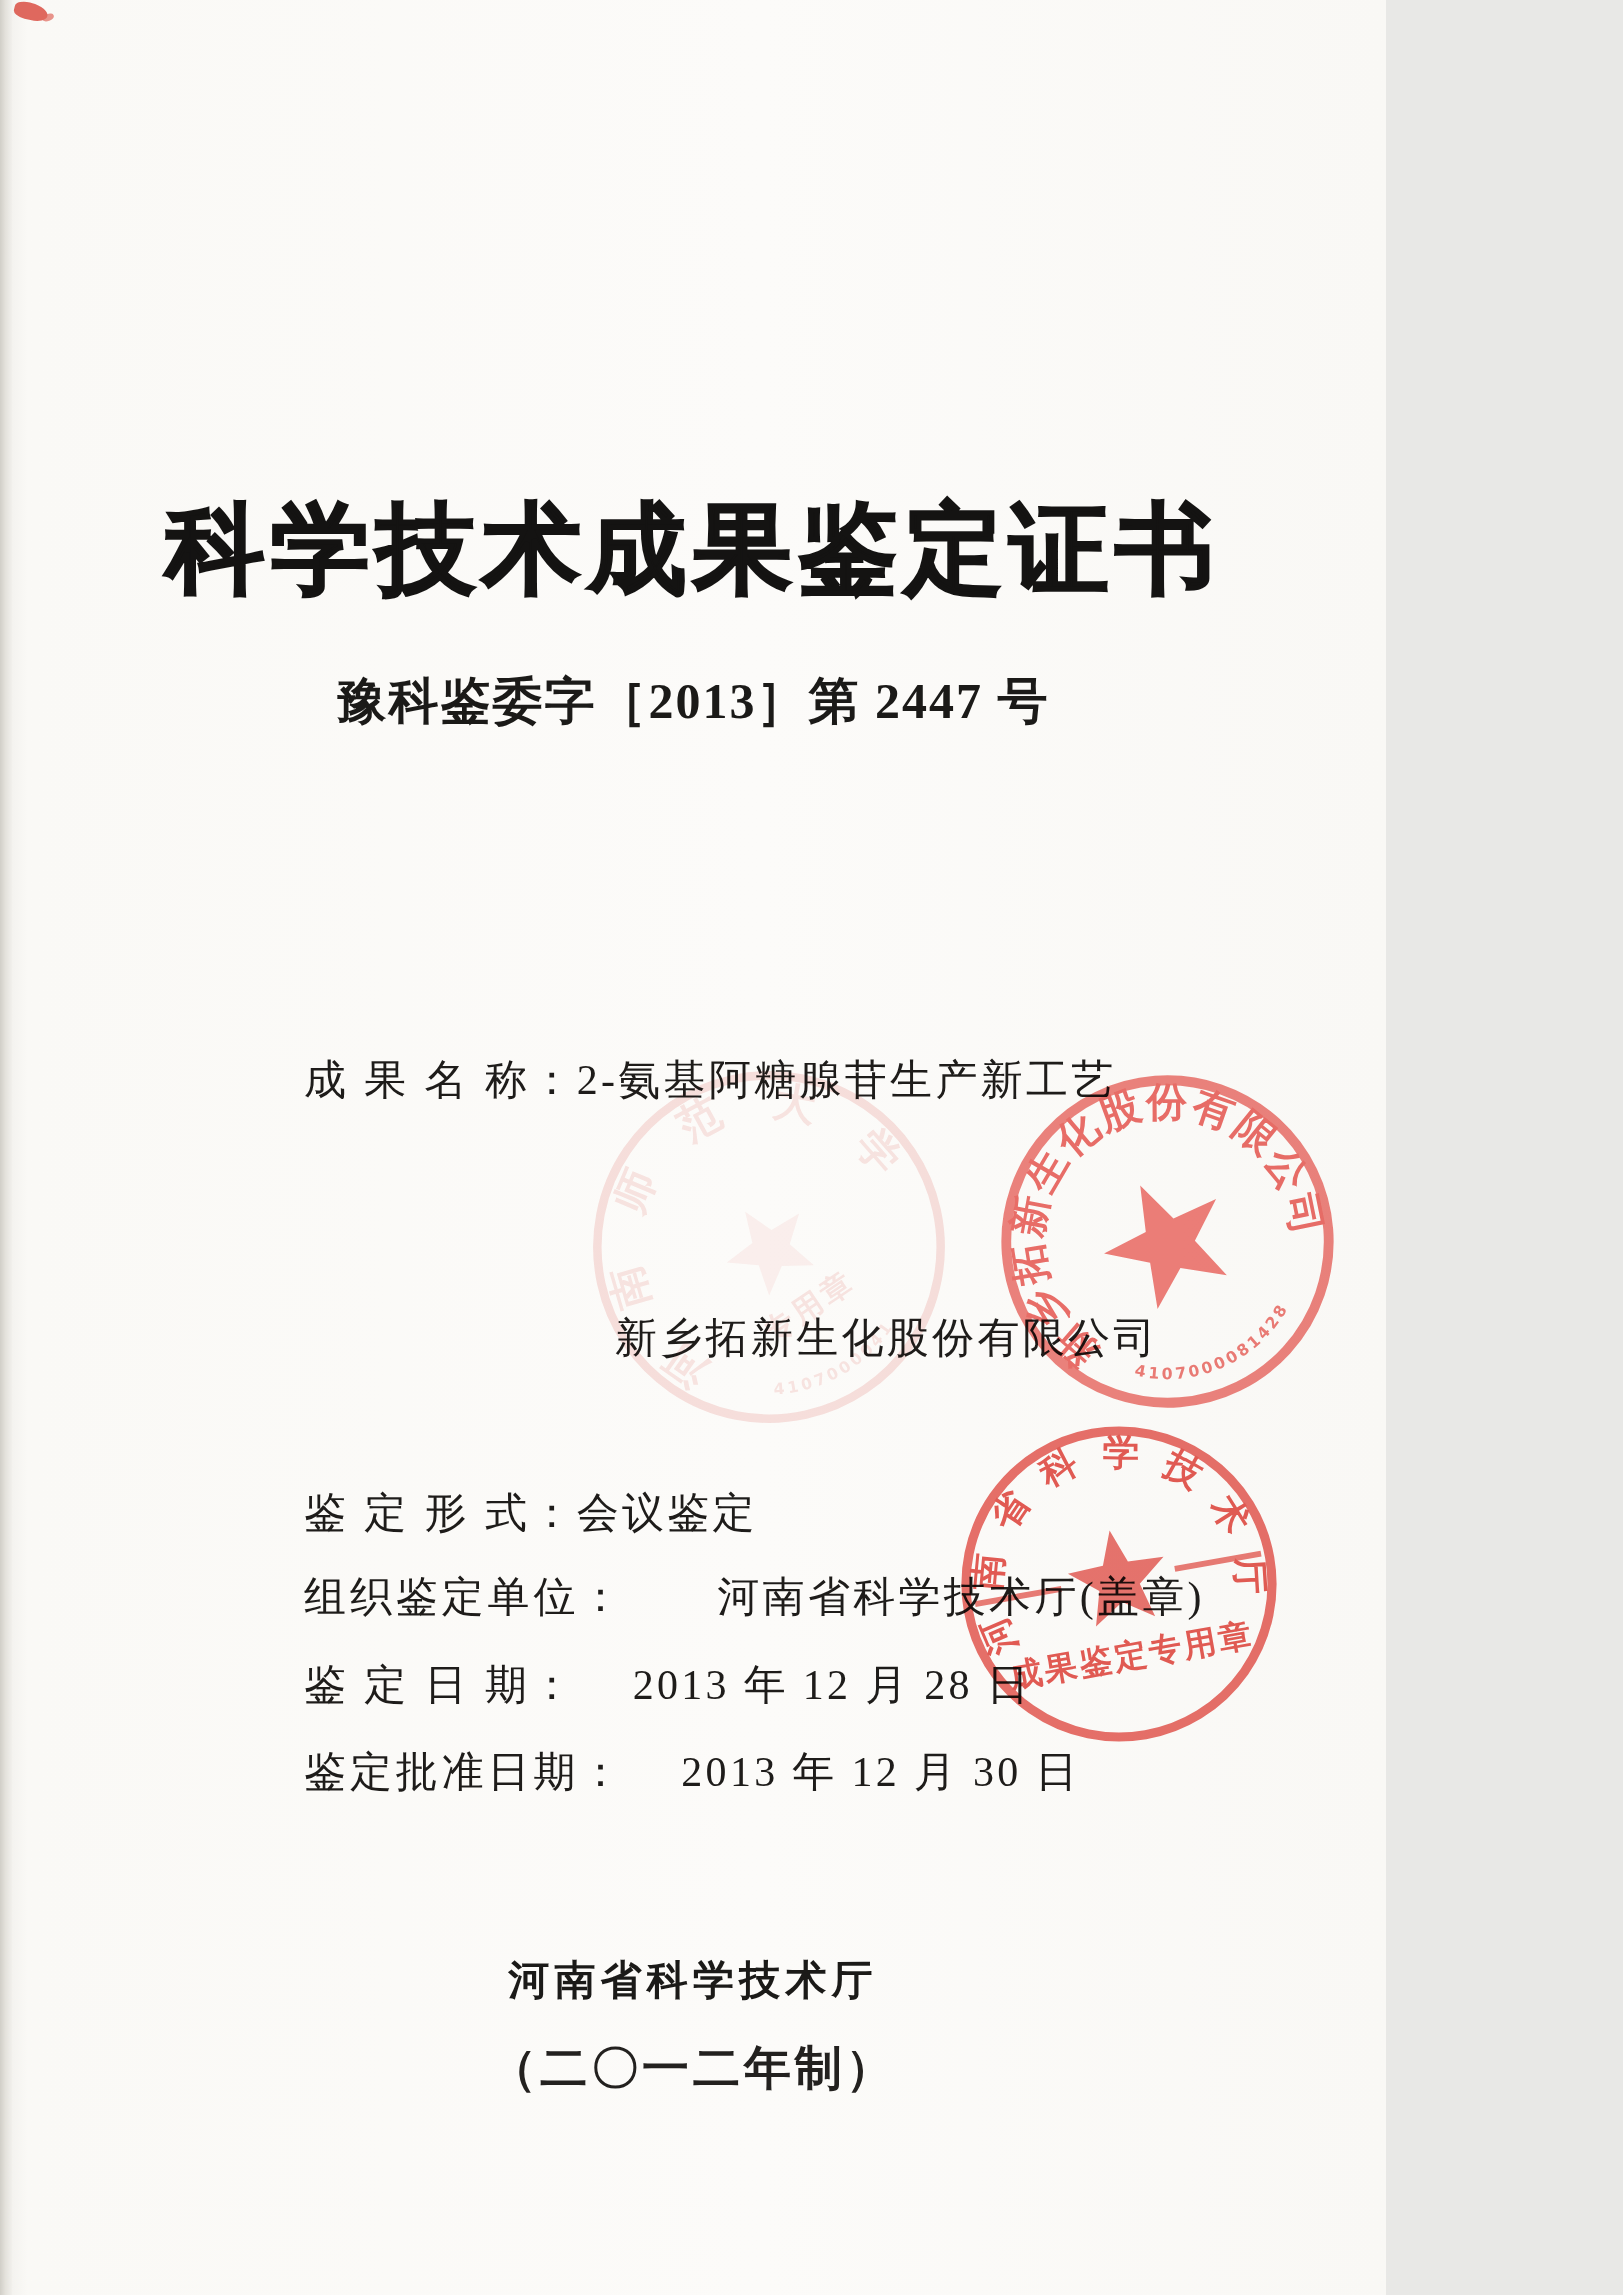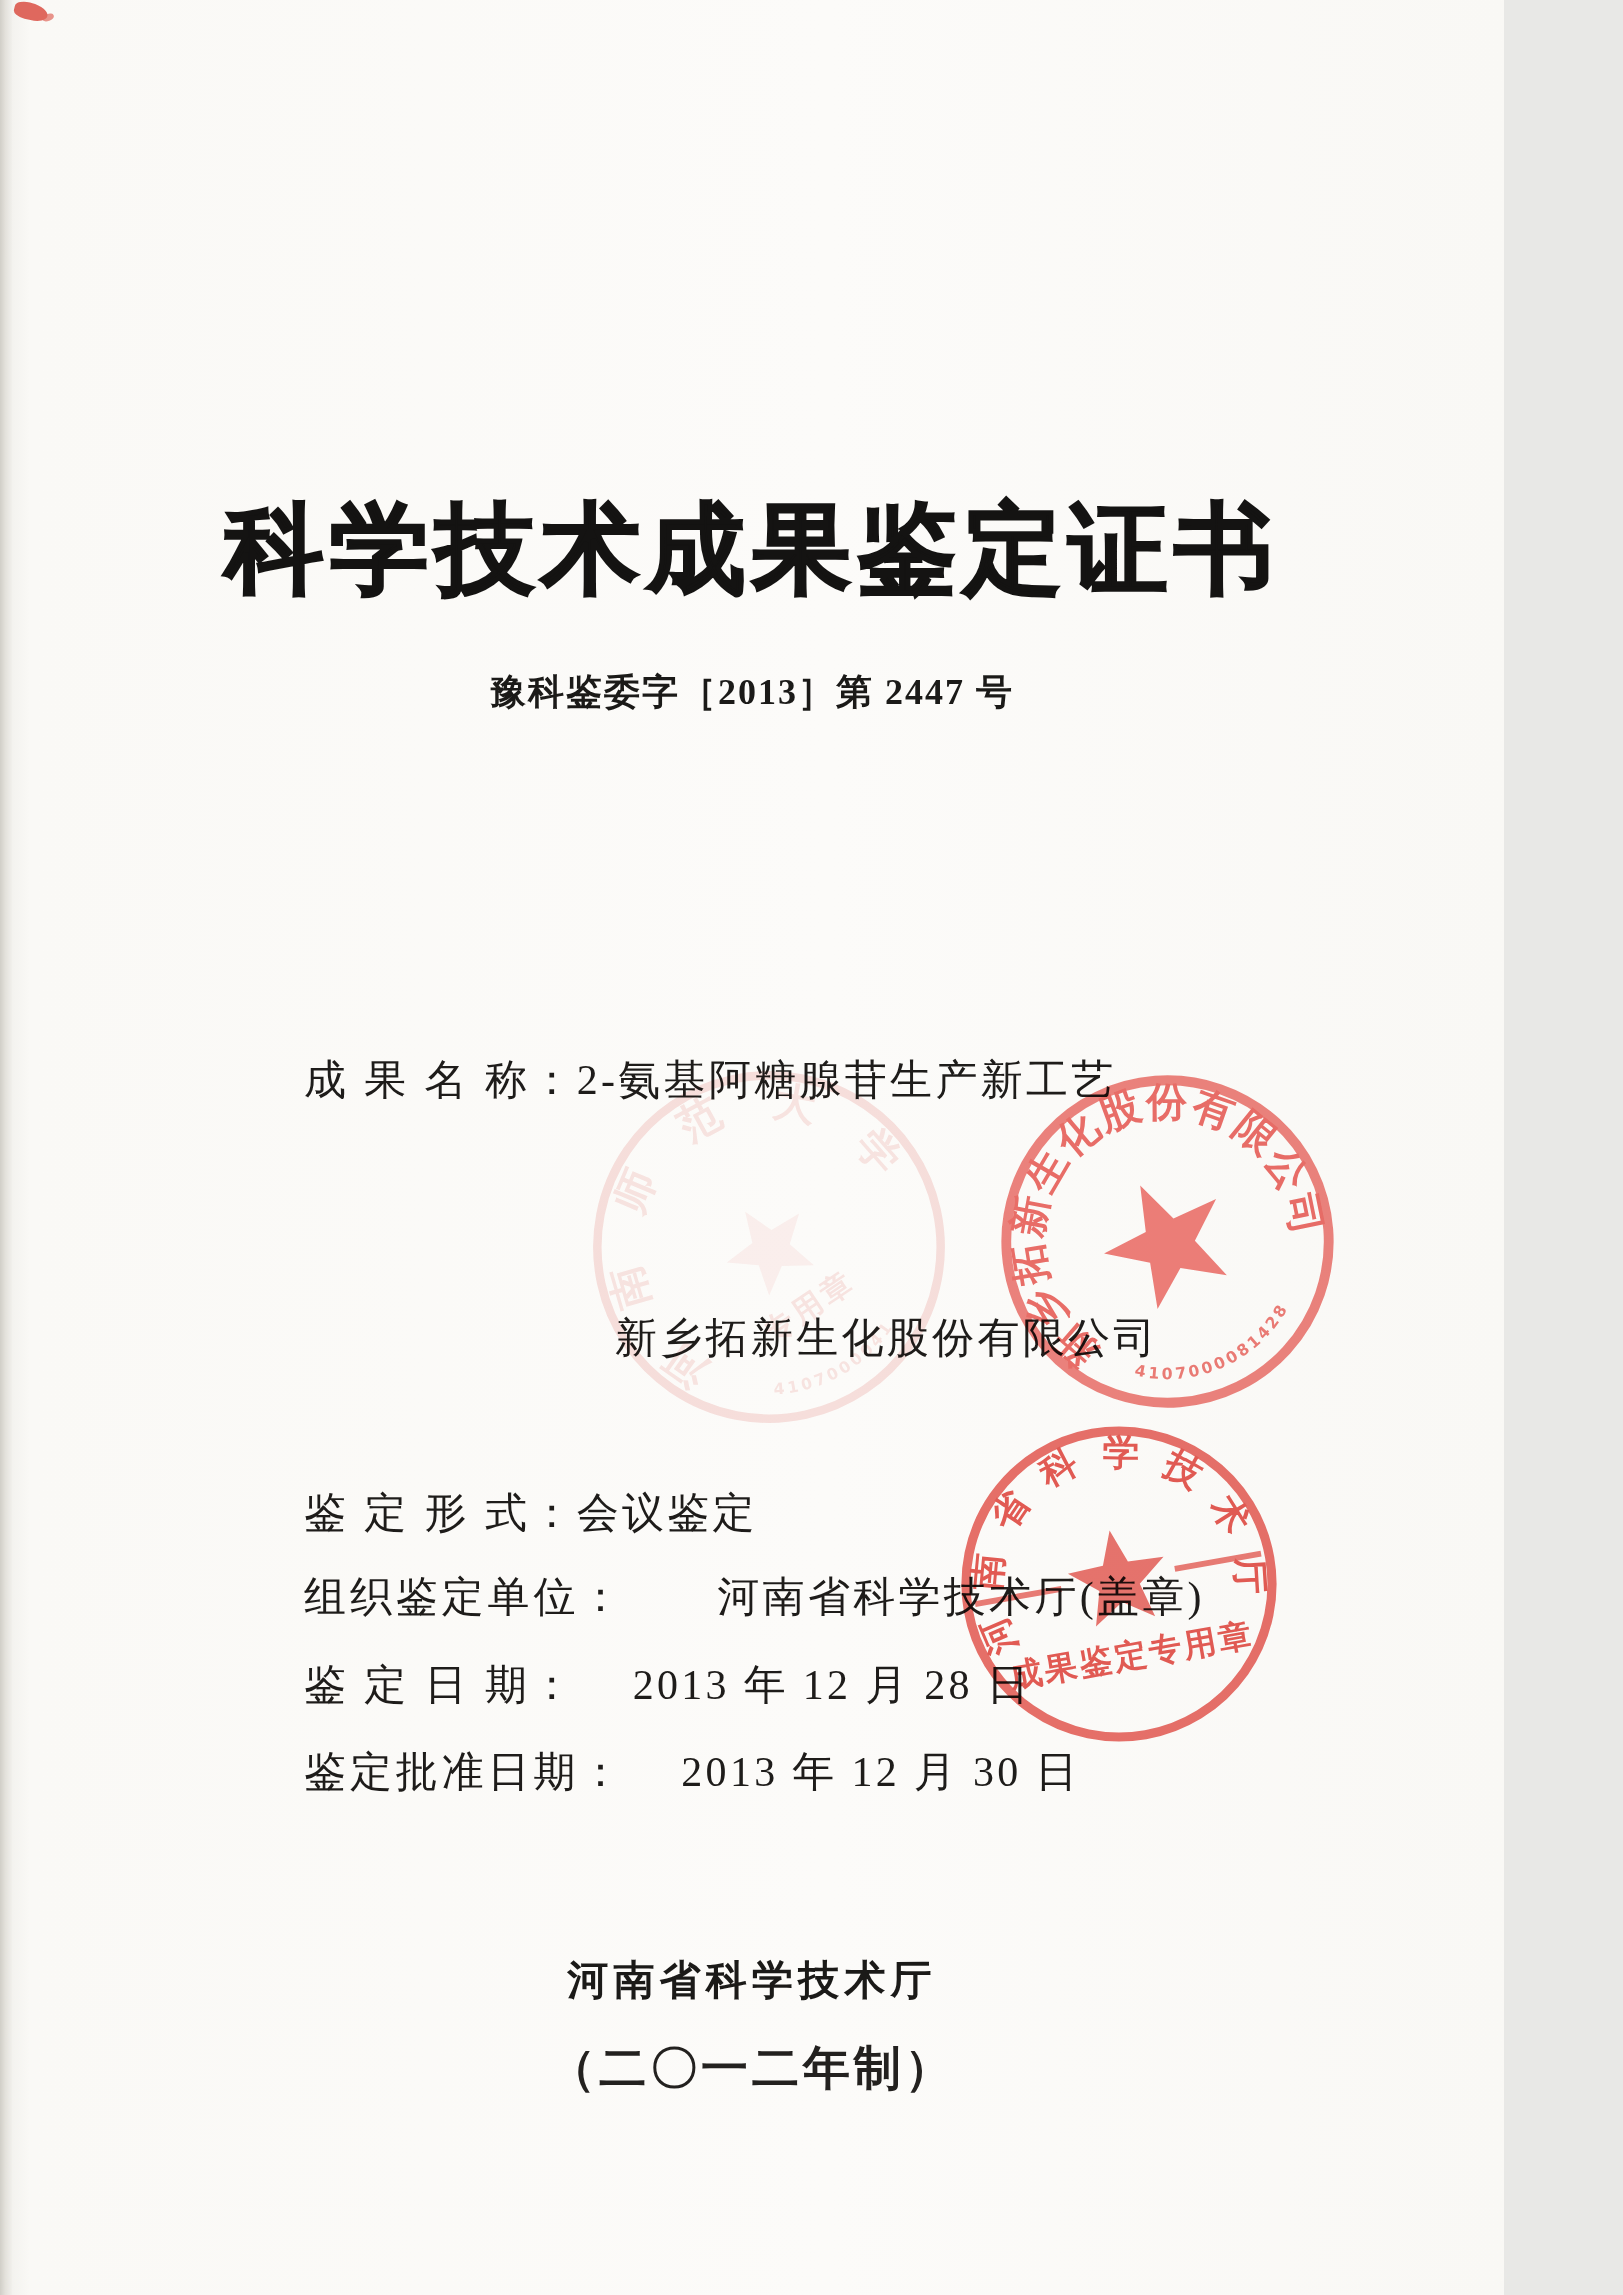--- a/index.html
+++ b/index.html
@@ -2,21 +2,21 @@
 <html style="font-size:10.5px"><head>
 <meta charset="utf-8">
 <style>
   html,body{margin:0;padding:0;}
   body{
     width:1623px;height:2295px;
     font-family:"Liberation Serif","DejaVu Serif",serif;
     background:#e8e8e6;
   }
   .page{
-    position:relative;width:1504px;height:2295px;overflow:hidden;
+    position:relative;width:1386px;height:2295px;overflow:hidden;
     background:linear-gradient(90deg,#efeeea 0%,#faf9f6 2%,#fcfbf9 55%,#f9f8f5 100%);
     color:#1e1c1a;
   }
   .scan-edge{
     position:absolute;left:0;top:0;width:13px;height:2295px;
     background:linear-gradient(90deg,#b9b5ac 0%,#d8d5cd 40%,rgba(250,249,246,0) 100%);
     opacity:.55;filter:blur(0.7px);
   }
   .red-speck{
     position:absolute;left:14.4px;top:2.6px;width:34px;height:17px;
@@ -29,21 +29,21 @@
   }
   .doc-title{
     position:absolute;left:0;right:0;top:484px;
     text-align:center;font-size:99px;font-weight:bold;
     letter-spacing:6.5px;color:#141312;
     -webkit-text-stroke:2px #141312;
     white-space:pre;
   }
   .cert-no{
     position:absolute;left:0;right:0;top:668px;
-    text-align:center;font-size:36px;font-weight:bold;
+    text-align:center;font-size:50px;font-weight:bold;
     letter-spacing:2px;color:#1b1a18;white-space:pre;
   }
   .frow{
     position:absolute;left:262px;
     font-size:42px;font-weight:normal;line-height:1.12;
     white-space:pre;color:#1e1c1a;
   }
   .flabel{letter-spacing:3.9px;}
   .fvalue{letter-spacing:3.3px;}
   .footer-org{

